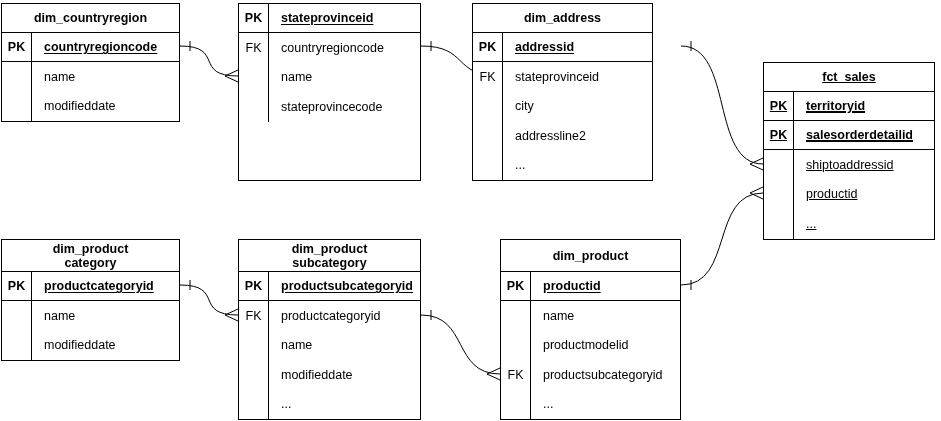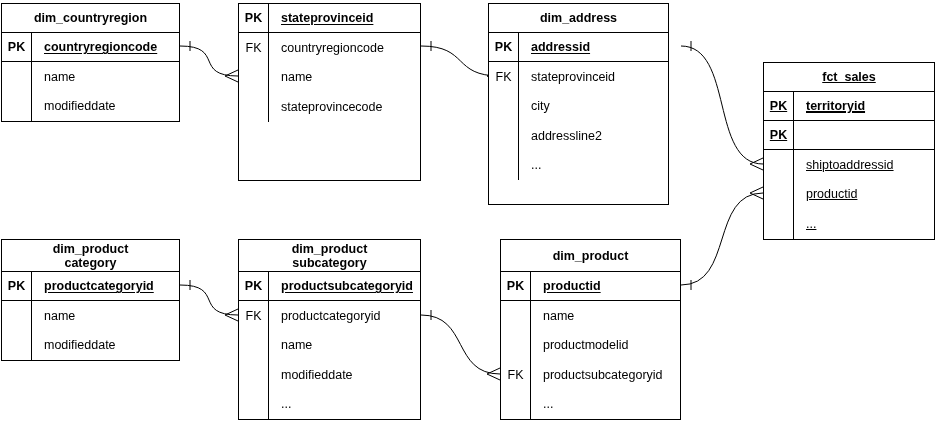--- a/index.html
+++ b/index.html
@@ -122,21 +122,21 @@
         </div>
     </div>
     <div class="row attr-row">
       <div class="key-cell"></div>
       <div class="field-cell">
           <span>stateprovincecode</span>
         </div>
     </div>
   </div>
 
-  <div class="table" style="left:488px;top:3px;width:181px;height:202px;">
+  <div class="table" style="left:472px;top:3px;width:181px;height:178px;">
     <div class="t-title">dim_address</div>
     <div class="row key-row">
       <div class="key-cell pk-label">PK</div>
       <div class="field-cell">
           <span class="pk-name">addressid</span>
         </div>
     </div>
     <div class="row attr-row">
       <div class="key-cell">FK</div>
       <div class="field-cell">
@@ -166,20 +166,23 @@
   <div class="table" style="left:763px;top:62px;width:172px;height:178px;text-decoration:underline;">
     <div class="t-title">fct_sales</div>
     <div class="row key-row">
       <div class="key-cell pk-label">PK</div>
       <div class="field-cell">
           <span class="pk-name">territoryid</span>
         </div>
     </div>
     <div class="row key-row">
       <div class="key-cell pk-label">PK</div>
+      <div class="field-cell">
+          <span class="pk-name">salesorderdetailid</span>
+        </div>
     </div>
     <div class="row attr-row">
       <div class="key-cell"></div>
       <div class="field-cell">
           <span>shiptoaddressid</span>
         </div>
     </div>
     <div class="row attr-row">
       <div class="key-cell"></div>
       <div class="field-cell">

